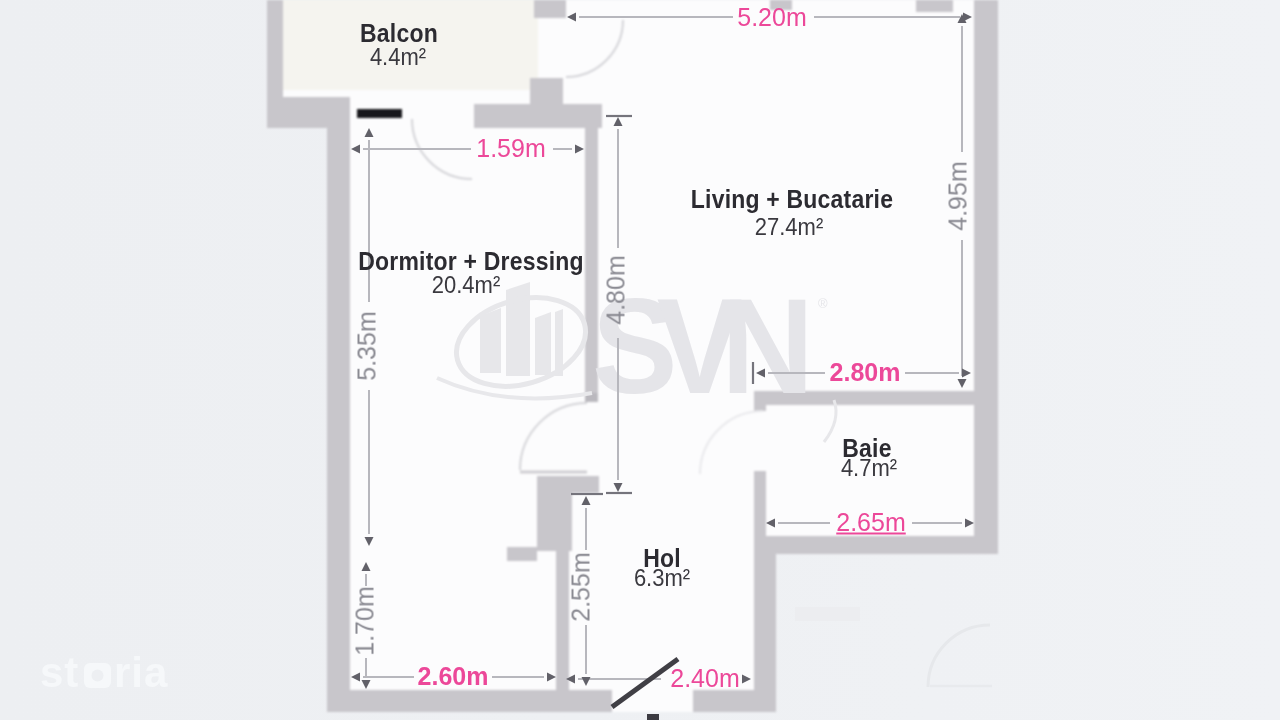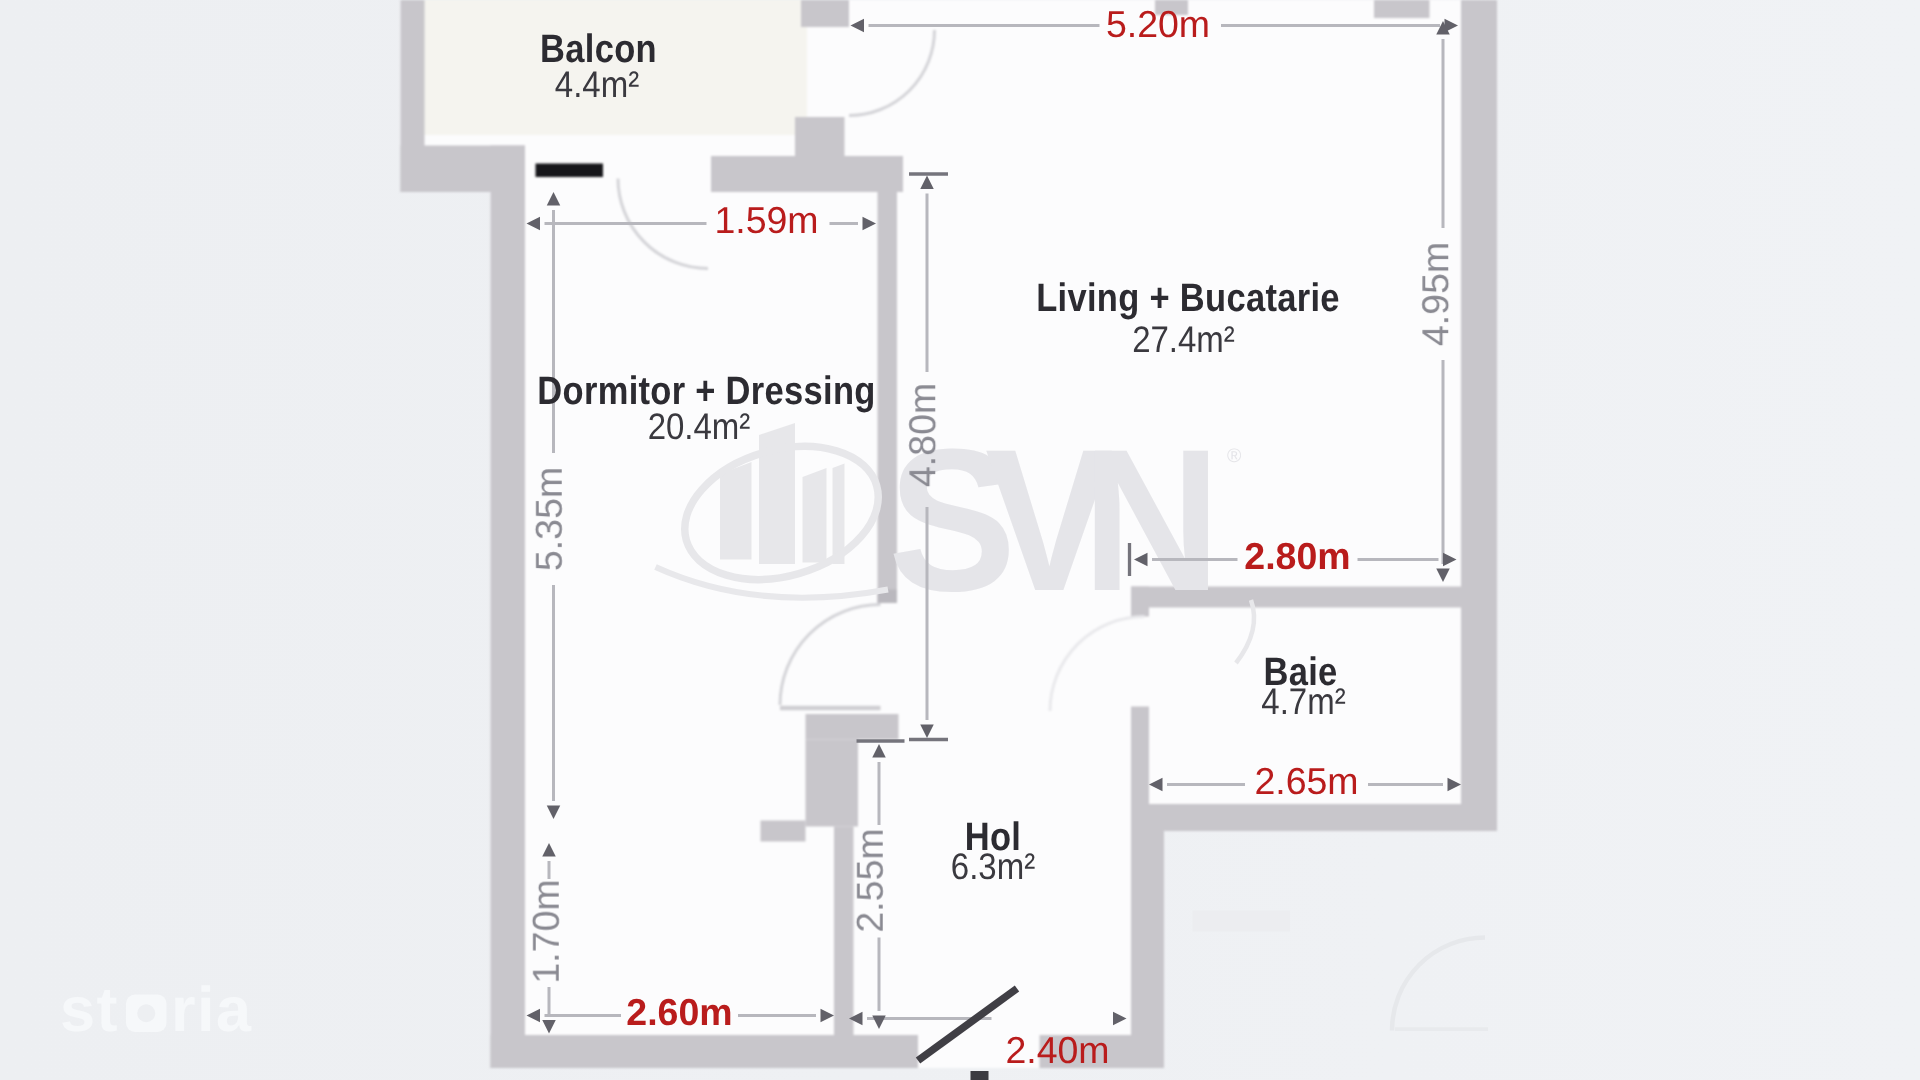--- a/index.html
+++ b/index.html
@@ -4,21 +4,21 @@
 <style>
   html,body{margin:0;padding:0;}
   body{width:1280px;height:720px;overflow:hidden;font-family:"Liberation Sans",sans-serif;
        background:linear-gradient(90deg,#edeff2 0%,#eef0f3 45%,#f0f2f5 100%);}
   #stage{position:relative;width:1280px;height:720px;}
   .abs{position:absolute;}
   .lbl{position:absolute;transform:translate(-50%,-50%) scaleY(1.15);color:#2c2b31;font-weight:bold;filter:blur(0.4px);
        font-size:23px;white-space:nowrap;letter-spacing:0.2px;}
   .area{position:absolute;transform:translate(-50%,-50%) scaleY(1.12);color:#3a393f;font-weight:normal;filter:blur(0.4px);
        font-size:22px;white-space:nowrap;}
-  .dim{position:absolute;transform:translate(-50%,-50%);color:#b91c1c;font-size:25px;filter:blur(0.35px);
+  .dim{position:absolute;transform:translate(-50%,-50%);color:#ec4899;font-size:25px;filter:blur(0.35px);
        white-space:nowrap;}
   .dimv{position:absolute;transform:translate(-50%,-50%) rotate(-90deg);color:#8a8a92;filter:blur(0.35px);
         font-size:25px;white-space:nowrap;}
 </style>
 </head>
 <body>
 <div id="stage">
 
   <svg class="abs" style="left:0;top:0;filter:blur(0.8px);" width="1280" height="720" viewBox="0 0 1280 720">
 
@@ -148,23 +148,23 @@
   <div class="lbl" style="left:792px;top:199px;">Living + Bucatarie</div>
   <div class="area" style="left:789px;top:227px;">27.4m²</div>
   <div class="lbl" style="left:867px;top:448px;">Baie</div>
   <div class="area" style="left:869px;top:468px;">4.7m²</div>
   <div class="lbl" style="left:662px;top:558px;">Hol</div>
   <div class="area" style="left:662px;top:578px;">6.3m²</div>
 
   <div class="dim" style="left:772px;top:17px;">5.20m</div>
   <div class="dim" style="left:511px;top:148px;">1.59m</div>
   <div class="dim" style="left:865px;top:372px;font-weight:bold;">2.80m</div>
-  <div class="dim" style="left:871px;top:522px;">2.65m</div>
+  <div class="dim" style="left:871px;top:522px;text-decoration:underline;">2.65m</div>
   <div class="dim" style="left:453px;top:676px;font-weight:bold;">2.60m</div>
-  <div class="dim" style="left:705px;top:701px;">2.40m</div>
+  <div class="dim" style="left:705px;top:678px;">2.40m</div>
   <div class="dimv" style="left:958px;top:196px;">4.95m</div>
   <div class="dimv" style="left:616px;top:290px;">4.80m</div>
   <div class="dimv" style="left:367px;top:346px;">5.35m</div>
   <div class="dimv" style="left:365px;top:621px;">1.70m</div>
   <div class="dimv" style="left:581px;top:587px;">2.55m</div>
 
   <svg class="abs" style="left:40px;top:645px;" width="140" height="50" viewBox="0 0 140 50">
     <g fill="#f6f8fa">
       <text x="0" y="42" font-family="Liberation Sans, sans-serif" font-weight="bold" font-size="42" letter-spacing="1">st</text>
       <rect x="44" y="18" width="27" height="25" rx="6"></rect>

